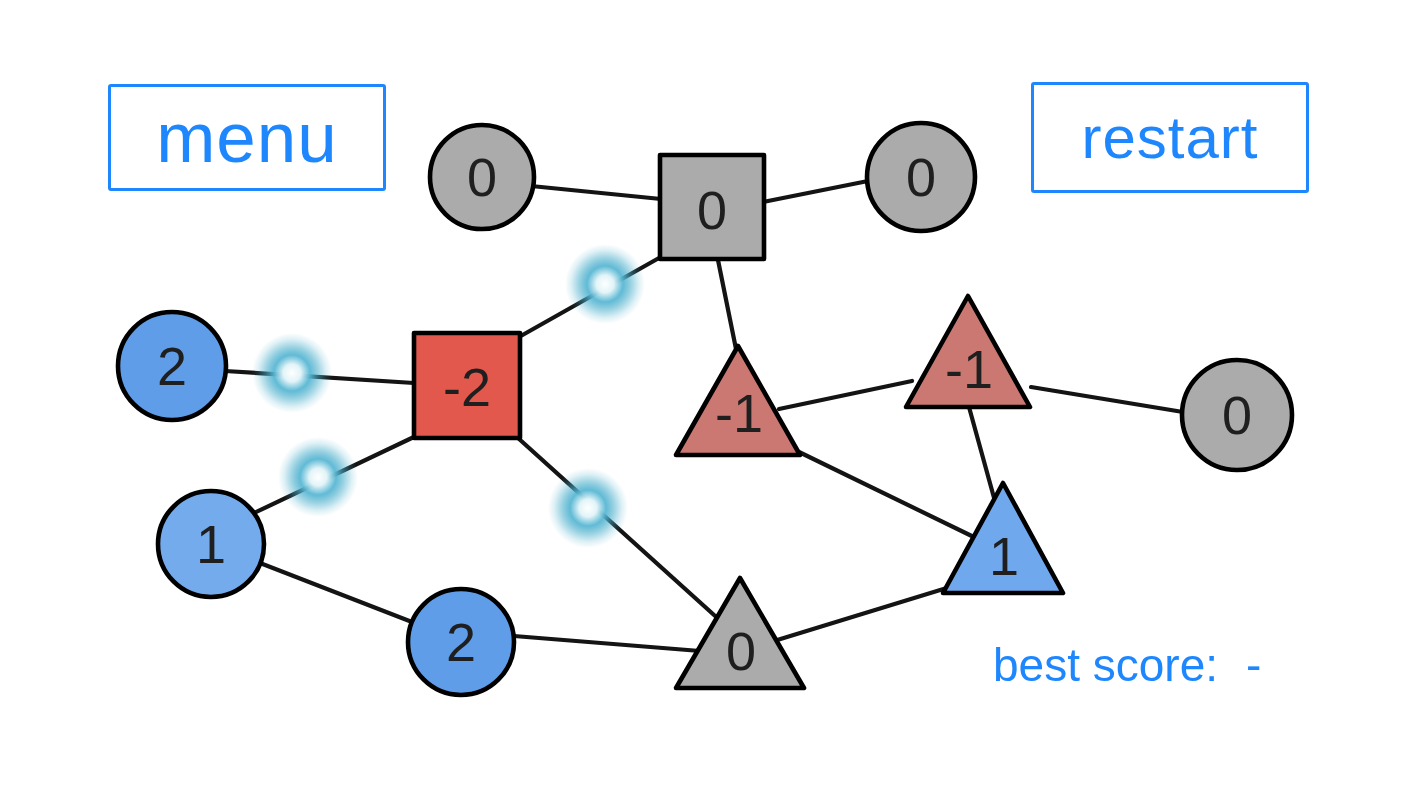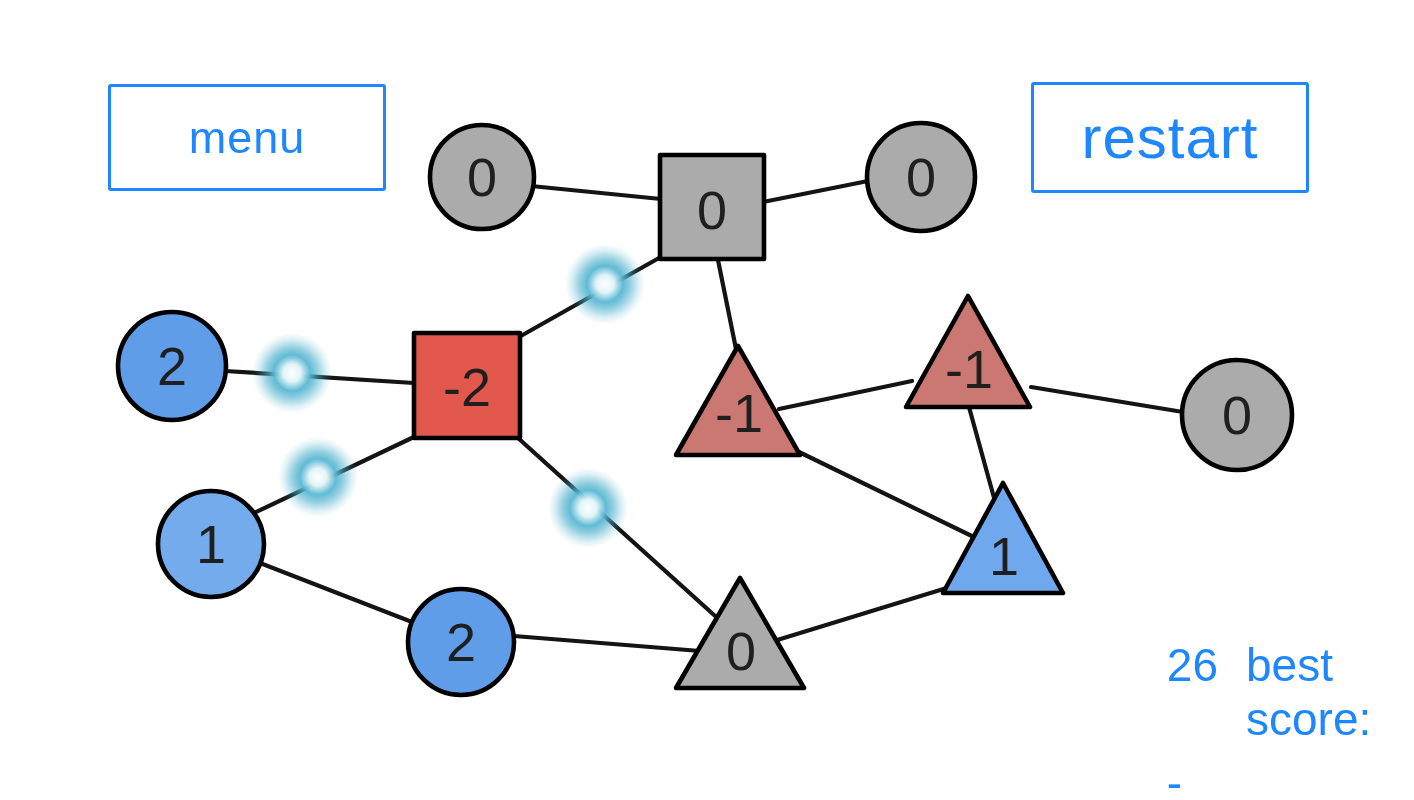--- a/index.html
+++ b/index.html
@@ -4,21 +4,21 @@
 <style>
   html, body { margin:0; padding:0; background:#ffffff; }
   body { width:1414px; height:800px; overflow:hidden;
          font-family:"Liberation Sans", sans-serif; }
   .stage { position:relative; width:1414px; height:800px; background:#ffffff; }
 
   
   .game-btn { position:absolute; display:flex; align-items:center; justify-content:center;
               box-sizing:border-box; border:3px solid #1e87fd; border-radius:3px;
               color:#1e87fd; background:#ffffff; cursor:pointer; letter-spacing:1px; }
-  .btn-menu    { left:108px; top:84px;  width:278px; height:107px; font-size:45px; }
+  .btn-menu    { left:108px; top:84px;  width:278px; height:107px; font-size:71px; }
   .btn-restart { left:1031px; top:82px; width:278px; height:111px; font-size:60px; }
 
   
   .graph { position:absolute; left:0; top:0; }
   .edge { stroke:#141414; stroke-width:4.2; fill:none; stroke-linecap:round; }
   .node-shape { stroke:#000000; stroke-width:4.6; stroke-linejoin:round; }
   .node-label { fill:#1f1f1f; font-size:54px; text-anchor:middle;
                 font-family:"Liberation Sans", sans-serif; }
 
   
@@ -126,18 +126,17 @@
       <text class="node-label" x="741" y="670">0</text>
     </g>
 
     <g>
       <polygon class="node-shape" points="1003,483 1063,593 943,593" fill="#6fa8ed"></polygon>
       <text class="node-label" x="1004" y="575">1</text>
     </g>
   </svg>
 
   <div class="status">
-    <div class="value">26</div>
     <div class="label">best score:</div>
     <div class="value">-</div>
   </div>
 
 </div>
 
 </body></html>

